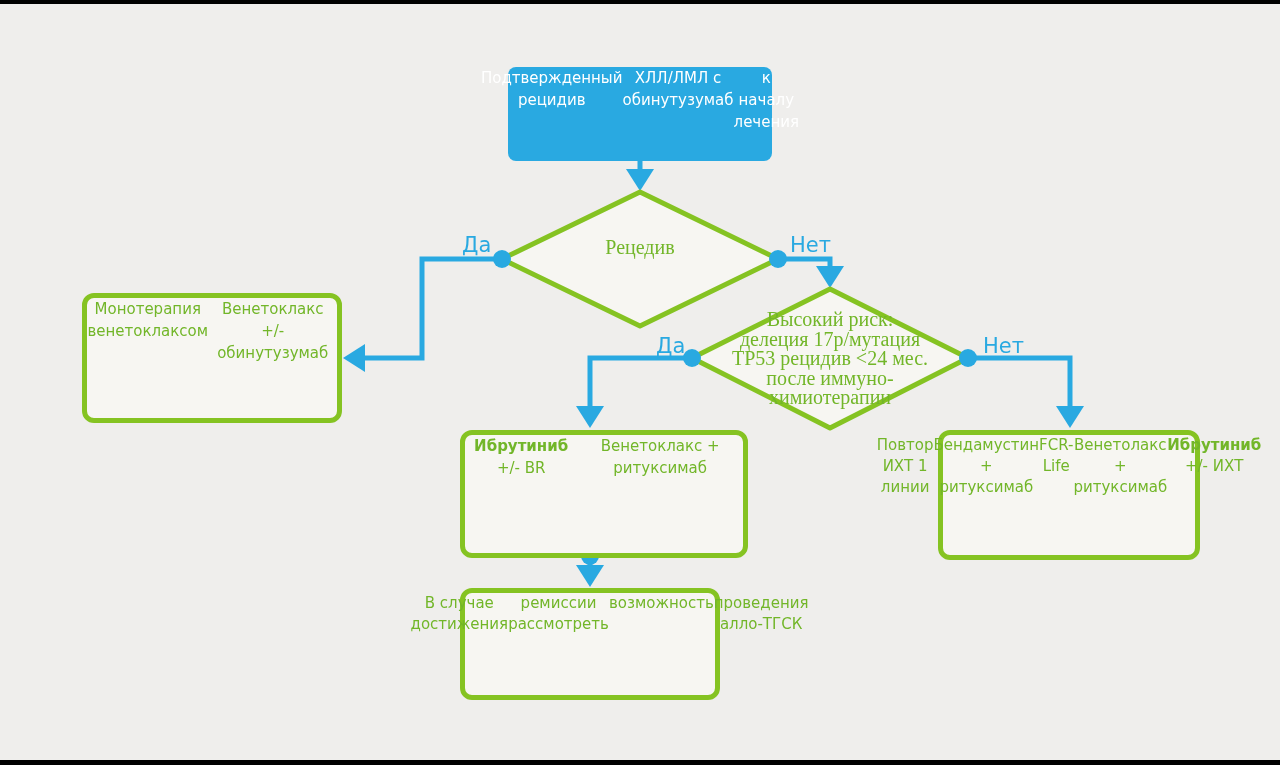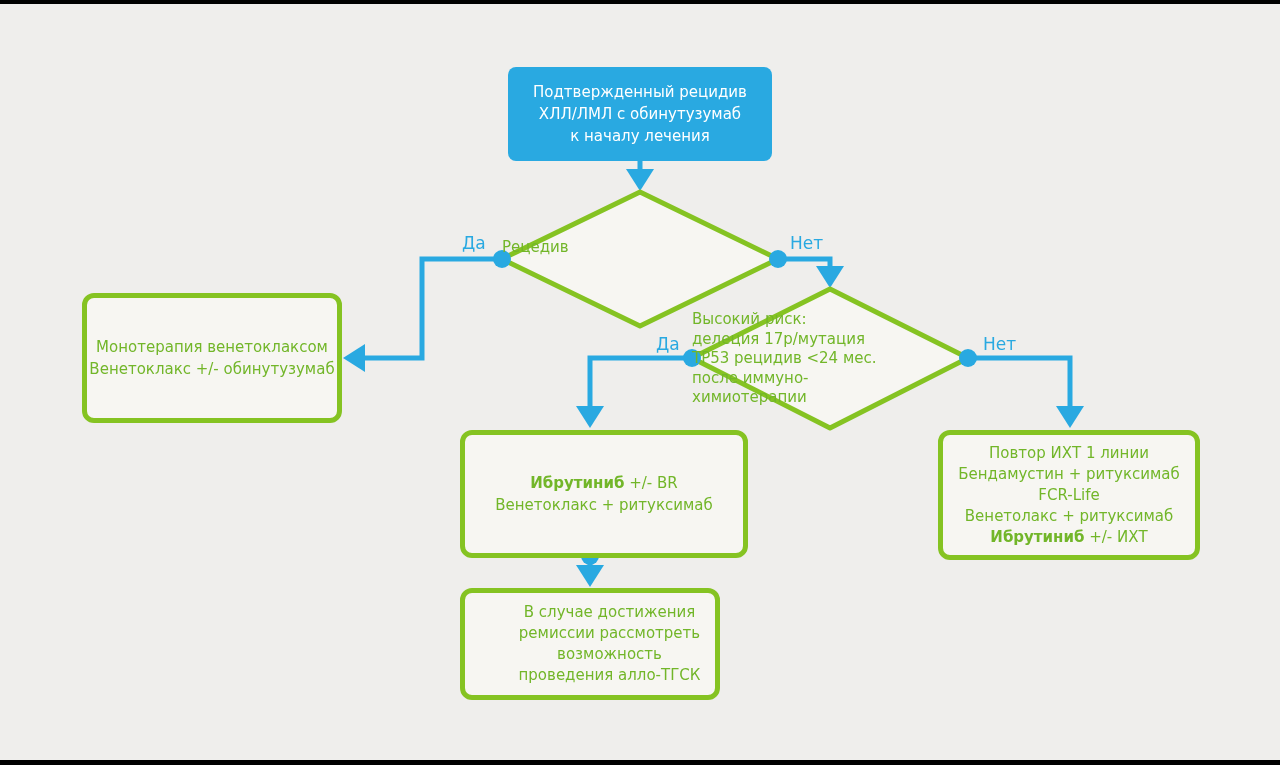--- a/index.html
+++ b/index.html
@@ -14,37 +14,37 @@
   svg.wires{position:absolute;left:0;top:0;}
   .wire{fill:none;stroke:var(--blue,#29a9e1);stroke-width:5;}
   .ah{fill:var(--blue,#29a9e1);}
   .dot{fill:var(--blue,#29a9e1);}
   .dshape{fill:var(--boxfill,#f7f6f2);stroke:var(--green,#85c322);stroke-width:5;stroke-linejoin:round;}
   .box{
     position:absolute;box-sizing:border-box;
     background:var(--boxfill,#f7f6f2);
     border:5px solid var(--green,#85c322);
     border-radius:12px;
-    display:flex;flex-direction:column;justify-content:center;
+    display:flex;flex-direction:row;justify-content:center;
     text-align:center;color:var(--greentext,#72b629);
     font-size:15px;line-height:22px;
   }
   .box.start{
     background:var(--blue,#29a9e1);border:none;border-radius:8px;
     color:#fff;
   }
   .dtext{
-    position:absolute;
-    color:var(--greentext,#72b629);font-size:15px;
+    position:absolute;text-align:center;
+    color:var(--greentext,#72b629);font-size:20px;font-family:Liberation Serif, serif;
   }
   .dtext.d1{line-height:24px;}
   .dtext.d2{line-height:19.5px;}
   .lbl{
     position:absolute;color:var(--blue,#29a9e1);
-    font-size:17px;font-weight:400;
+    font-size:21px;font-weight:400;
   }
   b{font-weight:700;}
 </style>
 </head>
 <body>
 
 <div class="canvas">
 
   <svg class="wires" width="1280" height="765">
 

